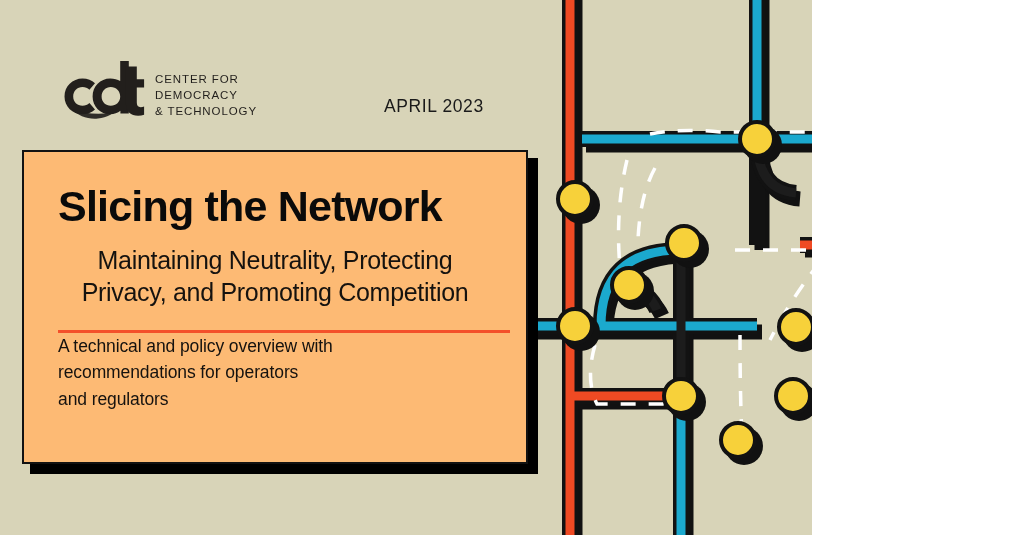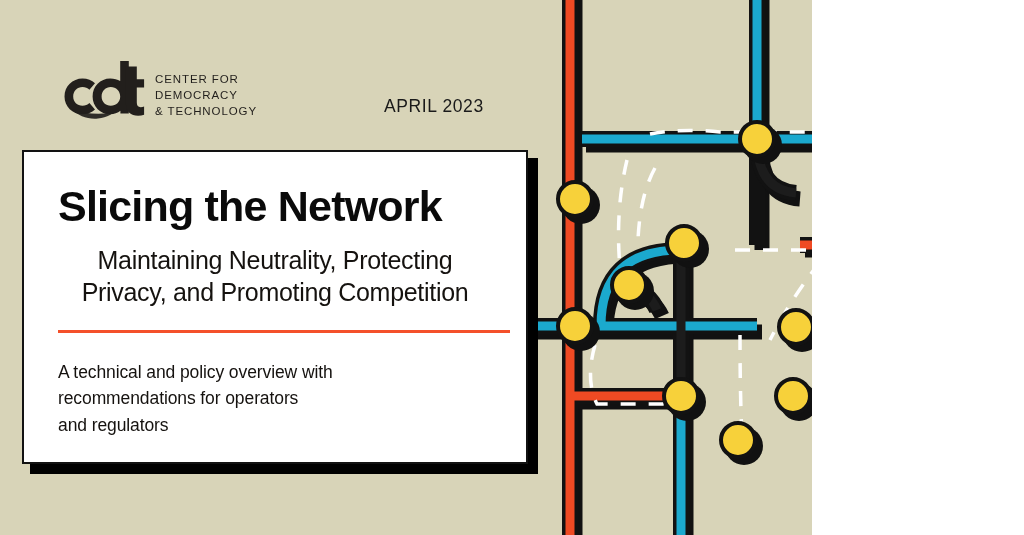--- a/index.html
+++ b/index.html
@@ -65,21 +65,21 @@
     width: 508px;
     height: 316px;
     background: #000000;
   }
   #card {
     position: absolute;
     left: 22px;
     top: 150px;
     width: 506px;
     height: 314px;
-    background: #ffffff;
+    background: #fdba74;
     border: 2px solid #121212;
     box-sizing: border-box;
   }
   #card-inner {
     padding: 32px 34px 0 34px;
   }
   #title {
     font-size: 43px;
     font-weight: bold;
     letter-spacing: -0.8px;
@@ -98,21 +98,20 @@
     font-family: "Liberation Sans", sans-serif;
     text-align: center;
   }
   #divider {
     margin-top: 21px;
     width: 452px;
     height: 3px;
     background: #f4502a;
   }
   #description {
-    margin-top: 26px;
     font-size: 17.5px;
     line-height: 1.52;
     color: #15120f;
     letter-spacing: -0.1px;
     font-family: "Liberation Sans", sans-serif;
     white-space: pre-line;
   }
 </style>
 </head>
 <body>

